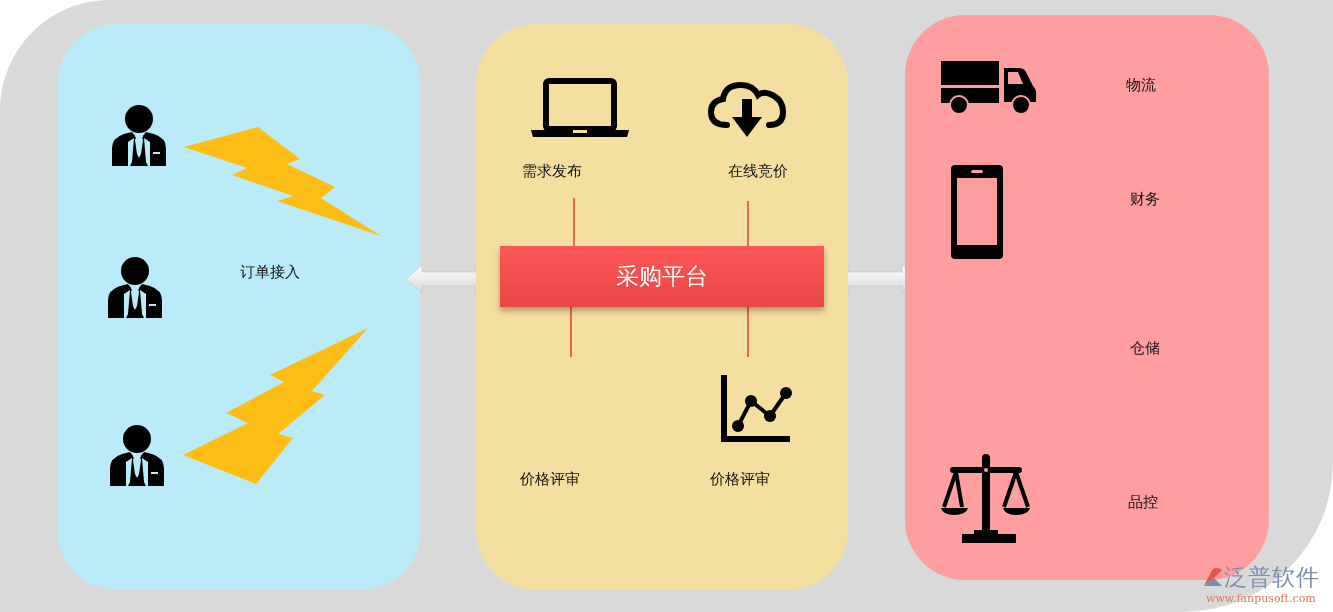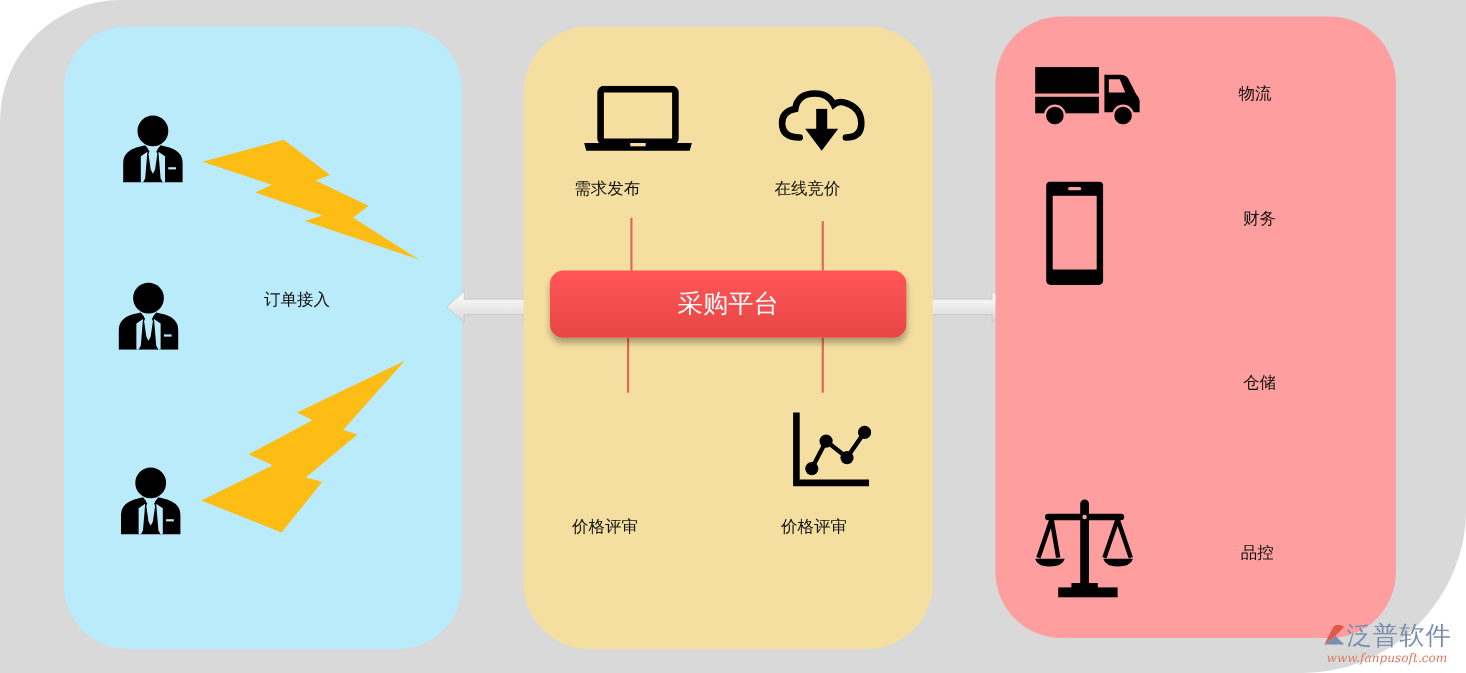--- a/index.html
+++ b/index.html
@@ -17,31 +17,31 @@
   .panel { position: absolute; border-radius: 58px; }
   .panel-left { left: 58px; top: 24px; width: 362px; height: 566px; background: #b9ebfb; }
   .panel-mid { left: 476px; top: 24px; width: 372px; height: 566px; background: #f5dfa0; border-radius: 60px; }
   .panel-right { left: 905px; top: 15px; width: 364px; height: 565px; background: #fe9e9e; border-radius: 60px; }
 
   .abs { position: absolute; }
   .label { position: absolute; font-size: 15px; color: #111; white-space: nowrap; line-height: 1; }
 
   .platform {
     position: absolute; left: 500px; top: 246px; width: 324px; height: 61px;
-    border-radius: 12px;
+    border-radius: 0;
     background: linear-gradient(#ff5656, #e84545);
     box-shadow: 0 4px 6px rgba(0,0,0,0.3);
     display: flex; align-items: center; justify-content: center;
     color: #ffffff; font-size: 23px;
   }
   .vline { position: absolute; width: 2px; background: #e06a55; }
 
   .watermark { position: absolute; left: 1200px; top: 562px; width: 130px; }
   .wm-title { position: absolute; left: 24px; top: 0; font-size: 23px; color: #7a8fae; font-weight: normal; letter-spacing: 1px; white-space: nowrap; }
-  .wm-url { position: absolute; left: 6px; top: 30px; font-family: "DejaVu Serif", serif; font-size: 11px; color: #d97a60; white-space: nowrap; font-style: italic; }
+  .wm-url { position: absolute; left: 6px; top: 30px; font-family: "DejaVu Serif", serif; font-size: 11px; color: #d97a60; white-space: nowrap; }
 </style>
 </head>
 <body>
 
 <div class="outer-bg"></div>
 
 <div class="panel panel-left"></div>
 
 <svg class="abs" style="left:108px;top:104px" width="62" height="62" viewBox="0 0 62 62">
   <circle cx="31" cy="15" r="14" fill="#000"></circle>
@@ -98,21 +98,21 @@
   <rect x="42" y="52" width="14" height="3" fill="#f5dfa0"></rect>
 </svg>
 
 <svg class="abs" style="left:707px;top:79px" width="80" height="60" viewBox="0 0 80 60">
   <path d="M20 46 Q4 46 4 33 Q4 22 16 20 Q18 6 34 6 Q46 6 51 16 Q56 12 63 15 Q76 20 76 33 Q76 46 62 46" fill="none" stroke="#000" stroke-width="6" stroke-linecap="round"></path>
   <rect x="35" y="20" width="10" height="20" fill="#000"></rect>
   <polygon points="25,38 55,38 40,58" fill="#000"></polygon>
 </svg>
 
 <div class="label" style="left:522px;top:164px">需求发布</div>
-<div class="label" style="left:704px;top:164px">在线竞价</div>
+<div class="label" style="left:728px;top:164px">在线竞价</div>
 
 <div class="vline" style="left:573px;top:198px;height:48px"></div>
 <div class="vline" style="left:747px;top:201px;height:45px"></div>
 <div class="vline" style="left:570px;top:307px;height:50px"></div>
 <div class="vline" style="left:747px;top:307px;height:50px"></div>
 
 <div class="platform">
   <span>采购平台</span>
 </div>
 

